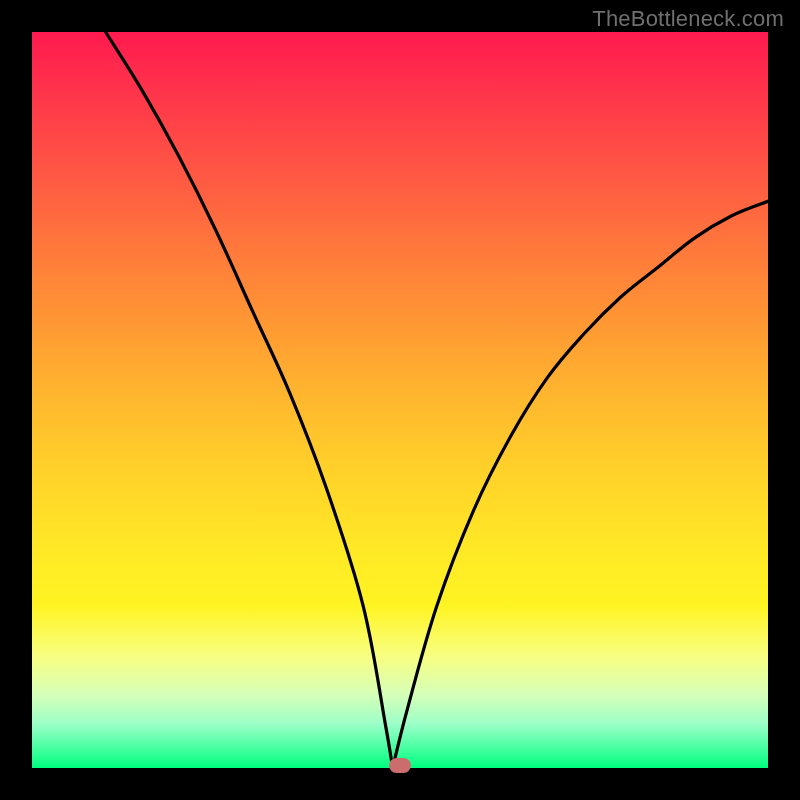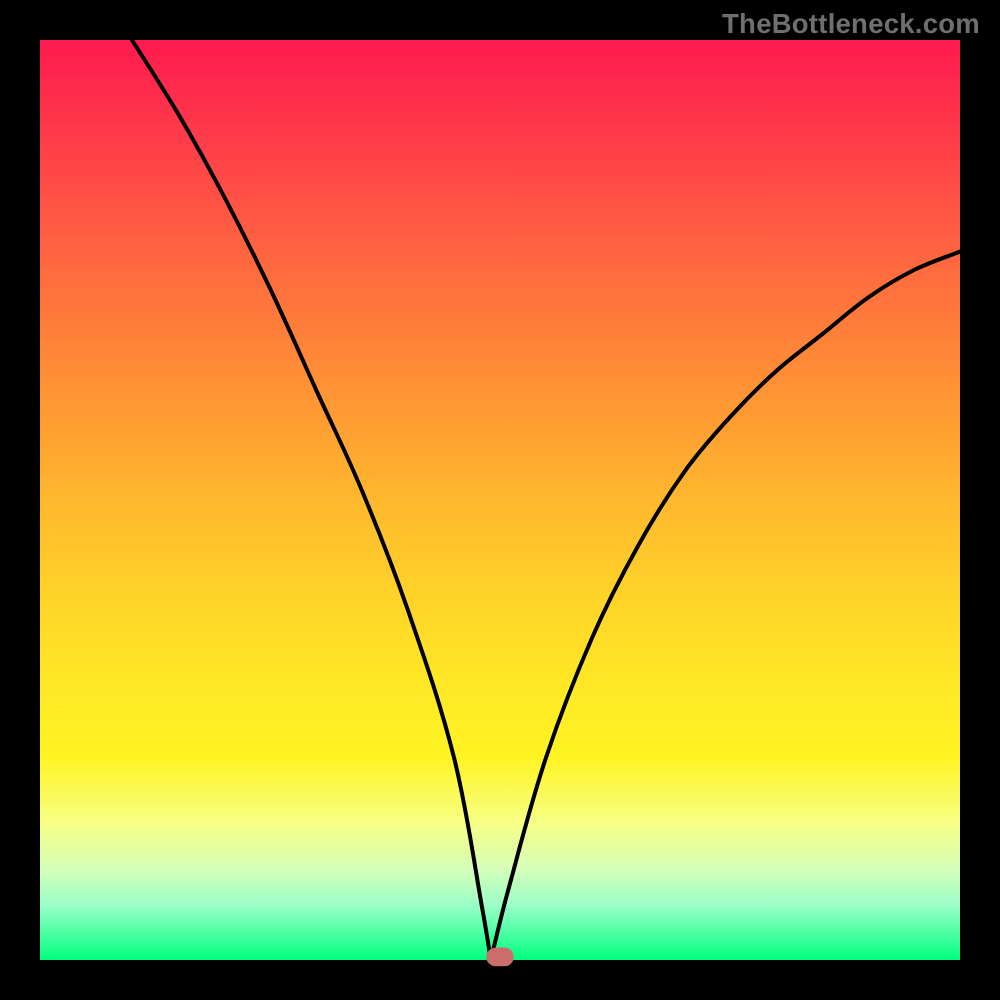--- a/index.html
+++ b/index.html
@@ -40,21 +40,21 @@
       #9cffc8 94%,
       #00ff7f 100%);
   }
   .watermark {
     position: absolute;
     top: 6px;
     right: 16px;
     color: #6f6f6f;
     font-size: 22px;
     letter-spacing: 0.2px;
-    font-weight: 700;
+    font-weight: 400;
   }
   svg.curve {
     position: absolute;
     left: 32px;
     top: 32px;
     width: 736px;
     height: 736px;
     overflow: visible;
   }
   .marker {

